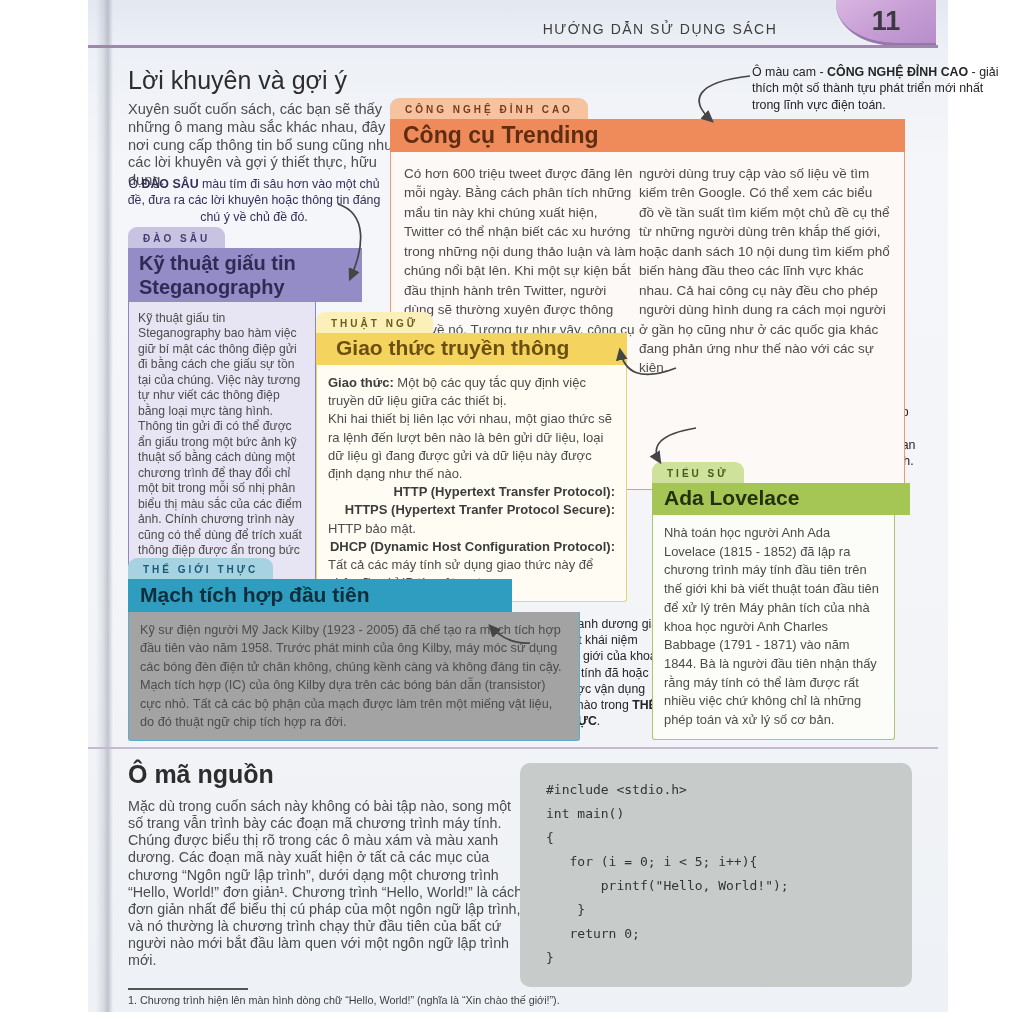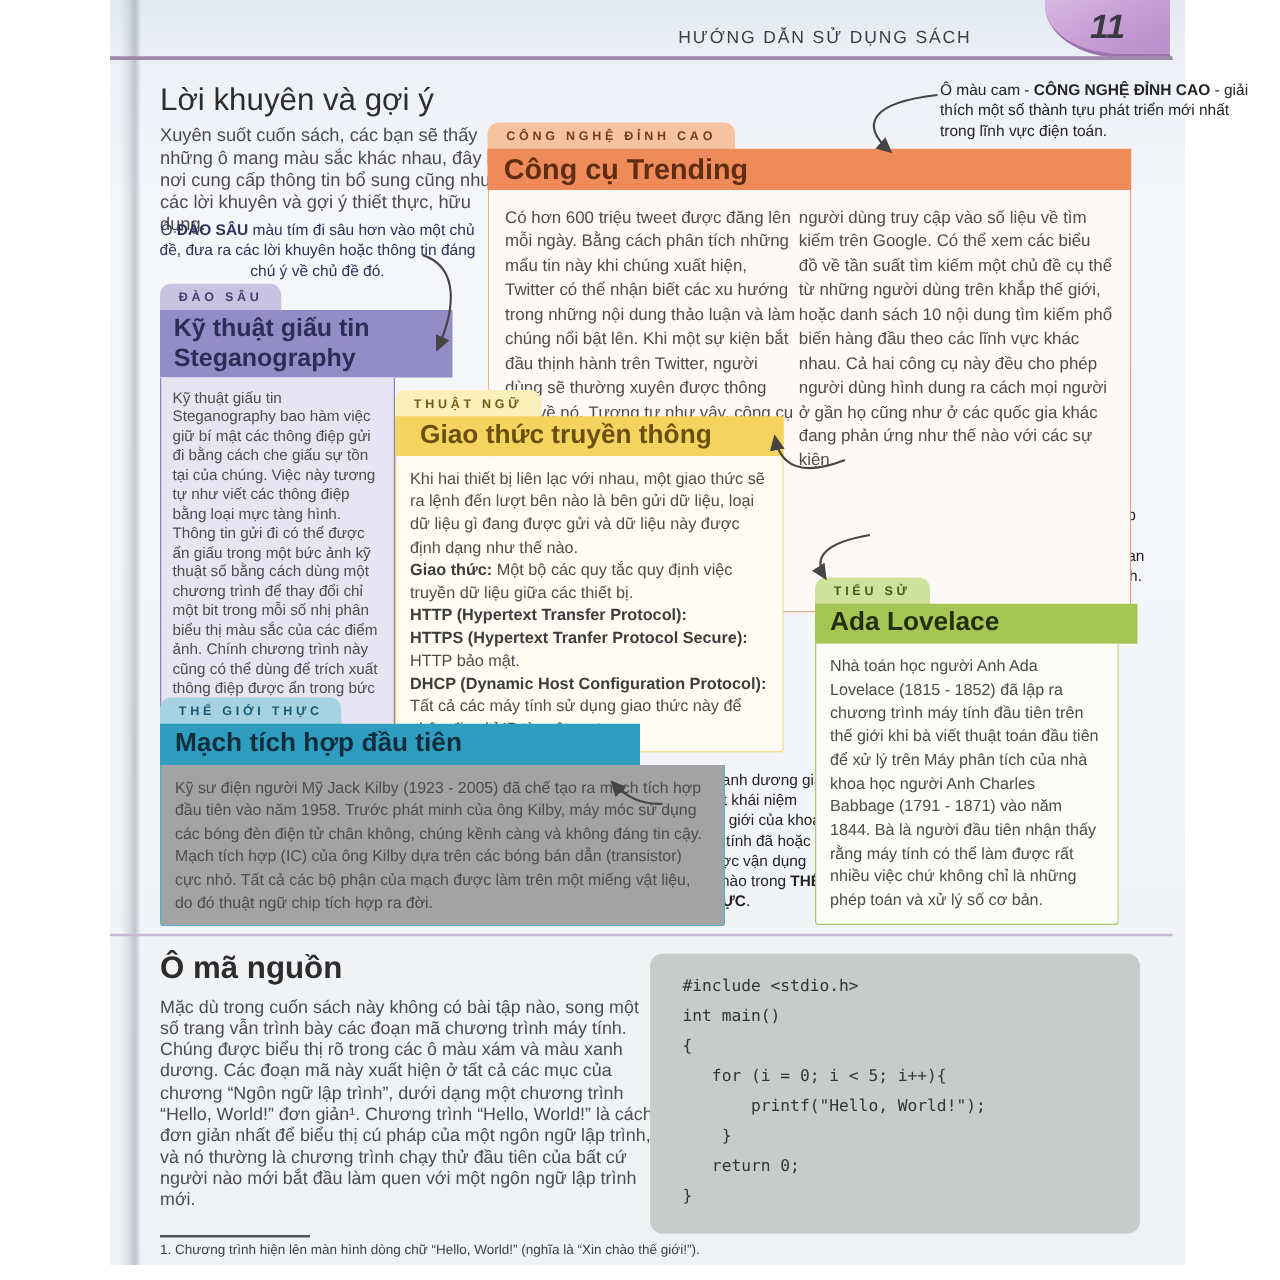--- a/index.html
+++ b/index.html
@@ -16,21 +16,21 @@
   .gutter { left:96px; top:0; width:17px; height:1012px;
     background:linear-gradient(to right, rgba(255,255,255,0) 0%, rgba(96,106,126,.16) 45%, rgba(96,106,126,.34) 70%, rgba(244,246,249,0) 100%); }
 
   
   .header-title { left:520px; top:21px; width:280px; text-align:center;
     font-size:14px; font-weight:normal; letter-spacing:1.5px; color:#3d3d3d; }
   .pagenum { left:836px; top:0; width:100px; height:46px;
     background:linear-gradient(150deg,#d9b6e2 0%,#c59cd3 55%,#b78ecb 100%);
     border-bottom:3px solid #9a74ac; border-bottom-left-radius:60px 42px;
     display:flex; align-items:center; justify-content:center;
-    font-size:27px; font-weight:bold; color:#3a3a40;font-style:italic; }
+    font-size:27px; font-weight:bold; color:#3a3a40; }
   .header-rule { left:88px; top:45px; width:850px; height:3px; background:#9d89a9; }
 
   
   .intro-h { left:128px; top:66px; font-size:25px; font-weight:normal; color:#2d2d2d; }
   .intro-p { left:128px; top:101px; width:280px; font-size:14.6px; line-height:1.22; color:#4c4c4c; }
 
   
   .ann { font-size:12.4px; line-height:1.32; color:#242424; }
   .ann strong { font-weight:bold; }
   .ann-deep { left:122px; top:176px; width:264px; text-align:center; color:#32305a; }
@@ -62,21 +62,21 @@
   .ce-col1 { width:235px; font-size:13.5px; line-height:1.44; }
   .ce-col2 { width:252px; font-size:13.5px; line-height:1.44; }
 
   
   .tm-tab  { left:316px; top:312px; background:#fbf0b9; color:#6f5c14; z-index:3; }
   .tm-bar  { left:316px; top:333px; width:311px; height:32px; padding:3px 20px; font-size:21px;
              background:#f4d35f; color:#6b4f10; z-index:3; }
   .tm-bod  { left:316px; top:365px; width:311px; padding:9px 11px; font-size:13px; line-height:1.4;
              background:#fffdf3; border-color:#e8d36c; z-index:3; }
   .tm-bod strong { color:#3c3c3c; }
-  .term-block strong { display:block; }
+  .term-block strong { display:block;text-align:right; }
 
   
   .bi-tab  { left:652px; top:462px; background:#cfe29c; color:#49591c; z-index:2; }
   .bi-bar  { left:652px; top:483px; width:258px; height:32px; padding:3px 12px; font-size:21px;
              background:#a5c654; color:#23300e; z-index:2; }
   .bi-bod  { left:652px; top:515px; width:243px; padding:9px 11px; font-size:12.9px; line-height:1.45;
              background:#fcfdf8; border-color:#a9c76b; z-index:2; }
 
   
   .rw-tab  { left:128px; top:558px; background:#a7d2e2; color:#175a74; z-index:4; }
@@ -131,22 +131,22 @@
   <p class="ce-col2">người dùng truy cập vào số liệu về tìm kiếm trên Google. Có thể xem các biểu đồ về tần suất tìm kiếm một chủ đề cụ thể từ những người dùng trên khắp thế giới, hoặc danh sách 10 nội dung tìm kiếm phổ biến hàng đầu theo các lĩnh vực khác nhau. Cả hai công cụ này đều cho phép người dùng hình dung ra cách mọi người ở gần họ cũng như ở các quốc gia khác đang phản ứng như thế nào với các sự kiện.</p>
 </div>
 
 <div class="abs tab dd-tab">ĐÀO SÂU</div>
 <div class="abs bar dd-bar">Kỹ thuật giấu tin Steganography</div>
 <div class="abs bod dd-bod">Kỹ thuật giấu tin Steganography bao hàm việc giữ bí mật các thông điệp gửi đi bằng cách che giấu sự tồn tại của chúng. Việc này tương tự như viết các thông điệp bằng loại mực tàng hình. Thông tin gửi đi có thể được ẩn giấu trong một bức ảnh kỹ thuật số bằng cách dùng một chương trình để thay đổi chỉ một bit trong mỗi số nhị phân biểu thị màu sắc của các điểm ảnh. Chính chương trình này cũng có thể dùng để trích xuất thông điệp được ẩn trong bức ảnh số.</div>
 
 <div class="abs tab tm-tab">THUẬT NGỮ</div>
 <div class="abs bar tm-bar">Giao thức truyền thông</div>
 <div class="abs bod tm-bod">
+  <p><strong>Giao thức:</strong><span> Một bộ các quy tắc quy định việc truyền dữ liệu giữa các thiết bị.</span></p>
   <p>Khi hai thiết bị liên lạc với nhau, một giao thức sẽ ra lệnh đến lượt bên nào là bên gửi dữ liệu, loại dữ liệu gì đang được gửi và dữ liệu này được định dạng như thế nào.</p>
-  <p><strong>Giao thức:</strong><span> Một bộ các quy tắc quy định việc truyền dữ liệu giữa các thiết bị.</span></p>
   <p class="term-block"><strong>HTTP (Hypertext Transfer Protocol):</strong></p>
   <p class="term-block"><strong>HTTPS (Hypertext Tranfer Protocol Secure):</strong><span>HTTP bảo mật.</span></p>
   <p class="term-block"><strong>DHCP (Dynamic Host Configuration Protocol):</strong><span>Tất cả các máy tính sử dụng giao thức này để nhận địa chỉ IP từ một router.</span></p>
 </div>
 
 <div class="abs tab bi-tab">TIỂU SỬ</div>
 <div class="abs bar bi-bar">Ada Lovelace</div>
 <div class="abs bod bi-bod">Nhà toán học người Anh Ada Lovelace (1815 - 1852) đã lập ra chương trình máy tính đầu tiên trên thế giới khi bà viết thuật toán đầu tiên để xử lý trên Máy phân tích của nhà khoa học người Anh Charles Babbage (1791 - 1871) vào năm 1844. Bà là người đầu tiên nhận thấy rằng máy tính có thể làm được rất nhiều việc chứ không chỉ là những phép toán và xử lý số cơ bản.</div>
 
 <div class="abs tab rw-tab">THẾ GIỚI THỰC</div>

